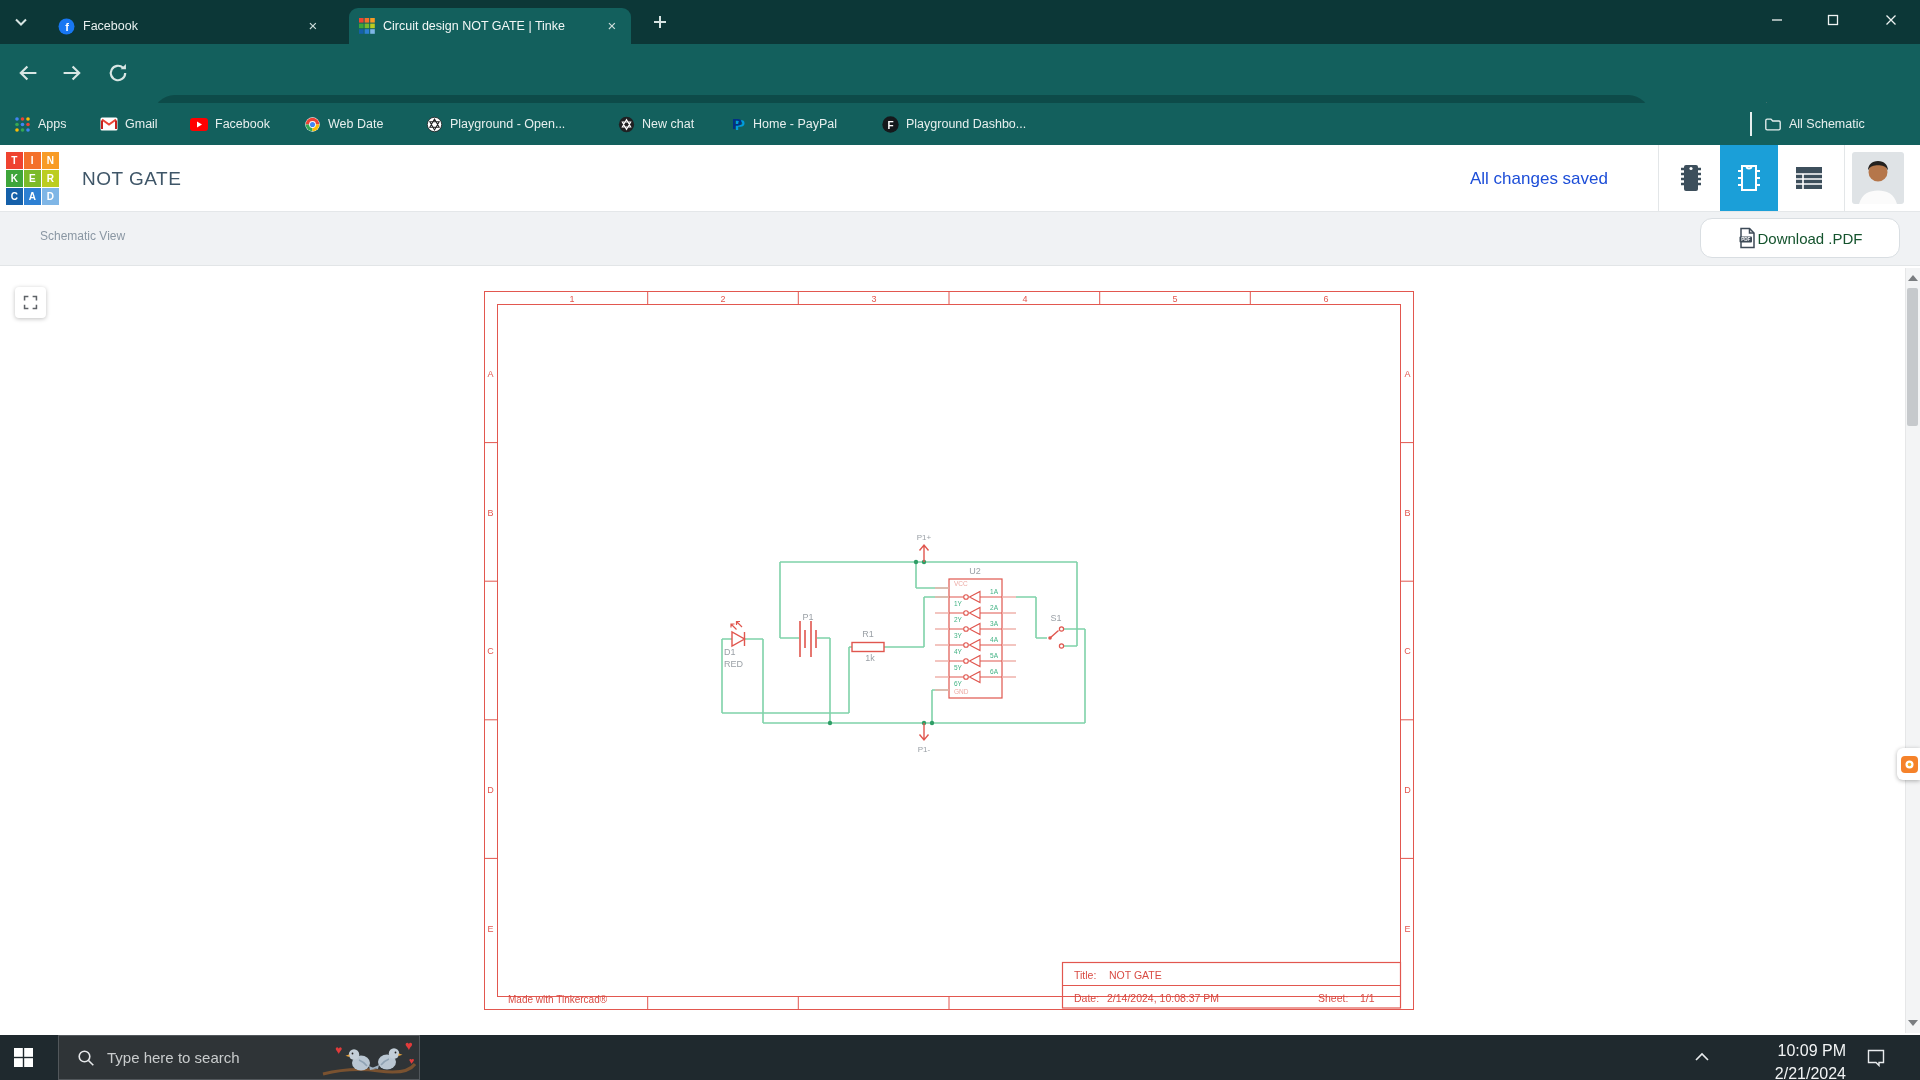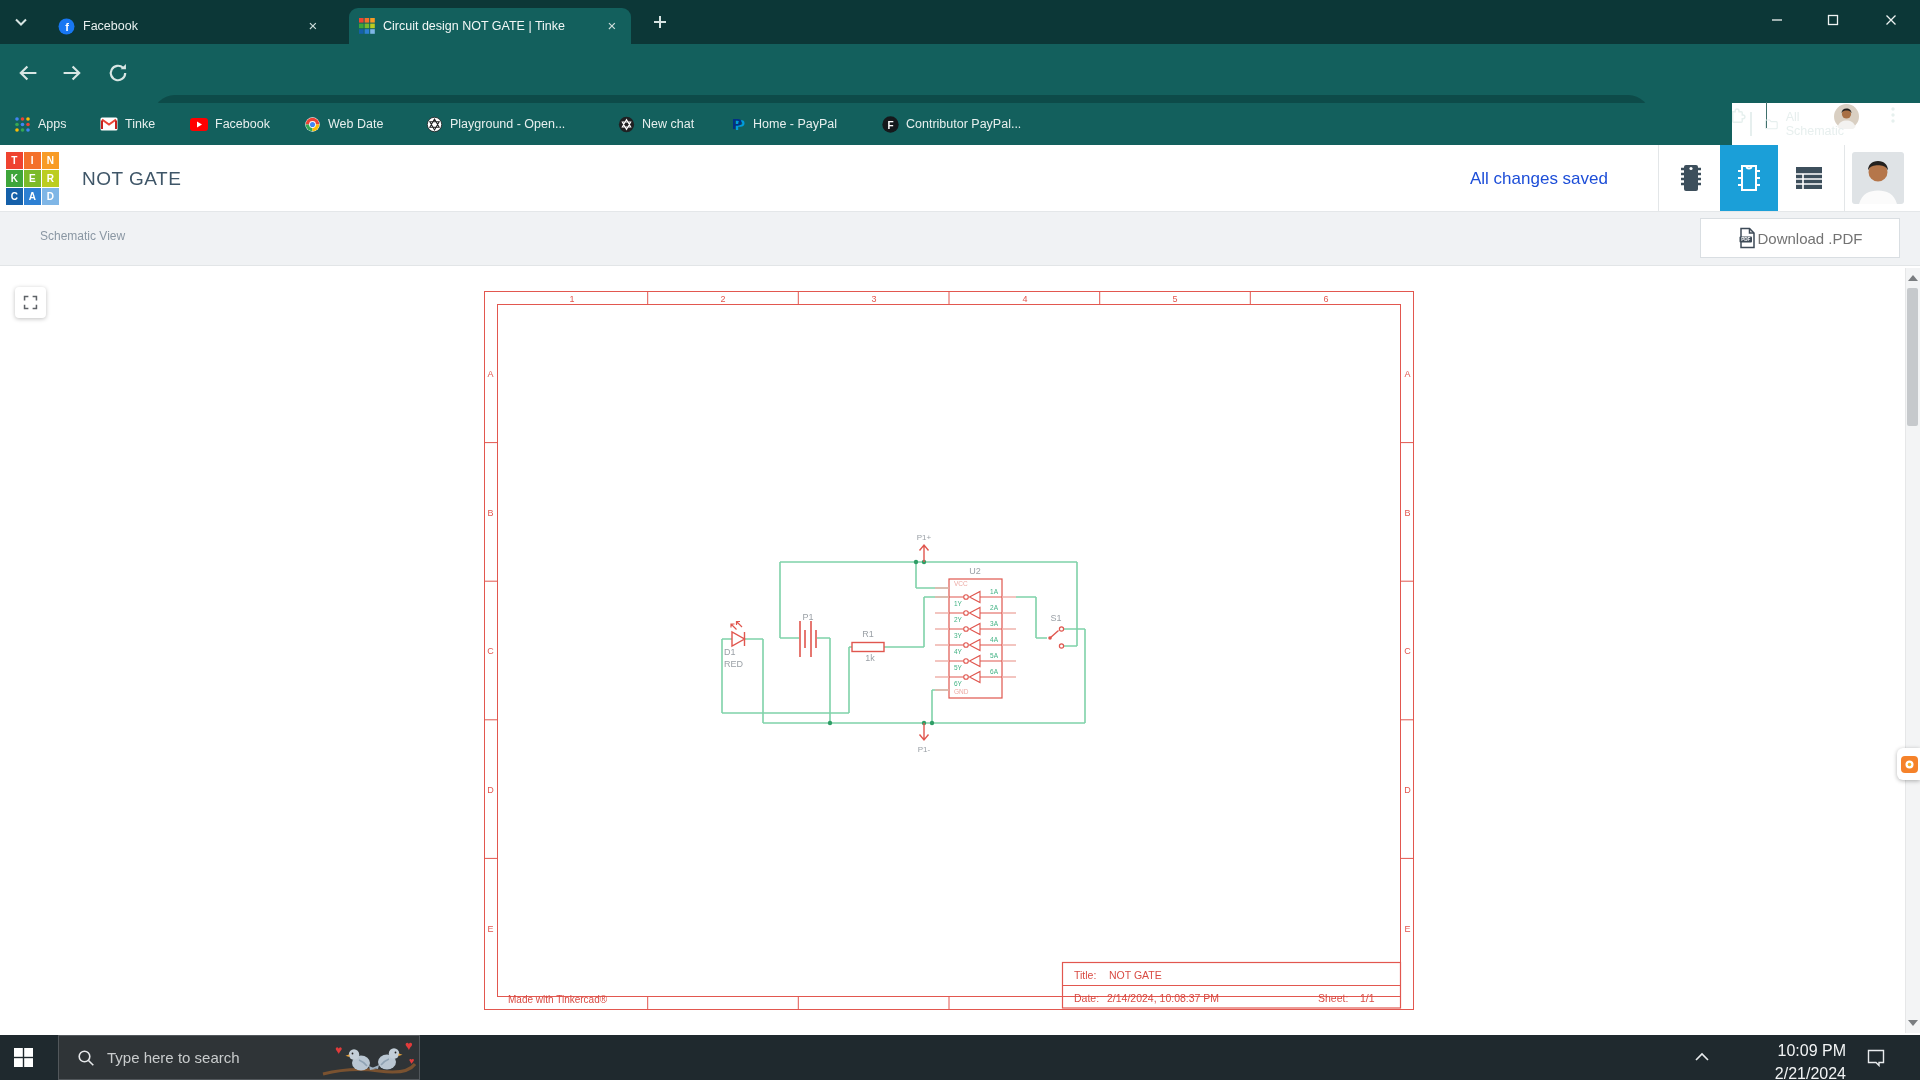--- a/index.html
+++ b/index.html
@@ -16,32 +16,32 @@
   .tab-inactive{left:48px;top:8px;width:284px;height:36px;border-radius:9px 9px 0 0;color:#e7efee;font-size:12.5px;padding:0 10px;gap:8px}
   .tab-active{left:349px;top:8px;width:282px;height:36px;background:#13605d;border-radius:9px 9px 0 0;color:#f2f7f6;font-size:12.5px;padding:0 10px;gap:8px}
   .tab-title{white-space:nowrap;overflow:hidden;flex:1}
   .tab-close{color:#cfdedc;font-size:15px;width:18px;height:18px;line-height:17px;text-align:center;border-radius:50%}
   .winbtn{top:0;width:46px;height:40px;display:flex;align-items:center;justify-content:center;color:#eef;font-size:15px}
   #toolbar{left:0;top:44px;width:1920px;height:59px;background:#13605d}
   .navic{top:17px}
   #urlpill{left:153px;top:51px;width:1497px;height:43px;background:#0d4b49;border-radius:22px;color:#e9f2f1}
   #urltext{left:196px;top:63px;width:1290px;font-size:14.5px;white-space:nowrap;overflow:hidden;color:#e9f2f1}
   #urltext .dim{color:#8fb5b1}
-  #bmbar{left:0;top:103px;width:1732px;height:42px;background:#13605d}
+  #bmbar{left:0;top:103px;width:1920px;height:42px;background:#13605d}
   .bm{top:0;height:42px;gap:7px;color:#e7efee;font-size:12.5px;cursor:default}
   
   #apphdr{left:0;top:145px;width:1920px;height:67px;background:#fff;border-bottom:1px solid #e4e7e9}
   #logo{left:6px;top:7px;width:53px;height:53px;display:grid;grid-template-columns:repeat(3,16.5px);grid-template-rows:repeat(3,16.5px);gap:1.5px}
   #logo span{color:#fff;font-weight:bold;font-size:10px;display:flex;align-items:center;justify-content:center}
   .hdr-div{top:0;width:1px;height:66px;background:#e3e6e8}
   .viewbtn{top:0;width:58px;height:66px;display:flex;align-items:center;justify-content:center}
   .viewbtn.active{background:#1b9fd8}
   
   #subbar{left:0;top:212px;width:1920px;height:54px;background:#f0f2f4;border-bottom:1px solid #e2e5e7}
-  #dlbtn{left:1700px;top:6px;width:200px;height:40px;background:#fff;border:1px solid #d9dee2;border-radius:0;display:flex;align-items:center;justify-content:center;color:#737373;font-size:15px}
+  #dlbtn{left:1700px;top:6px;width:200px;height:40px;background:#fff;border:1px solid #d9dee2;border-radius:12px;display:flex;align-items:center;justify-content:center;color:#14532d;font-size:15px}
   
   #canvas{left:0;top:266px;width:1920px;height:769px;background:#fff}
   #fitbtn{left:15px;top:21px;width:31px;height:31px;background:#fff;border-radius:4px;box-shadow:0 1px 4px rgba(0,0,0,.25);display:flex;align-items:center;justify-content:center}
   #sheet{left:484px;top:25px}
   #sheet text{font-family:"Liberation Sans","DejaVu Sans",sans-serif}
   .ft{fill:#e2574f;font-size:9px}
   .gl{fill:#9aa0a6;font-size:9px}
   .sm{fill:#9aa0a6;font-size:8px}
   .pg{fill:#41b283;font-size:6.5px}
   .pr{fill:#eca9a3;font-size:6.5px}
@@ -203,21 +203,21 @@
           <circle cx="14" cy="14" r="1.8" fill="#4285f4"></circle>
       </svg>
       <span>Apps</span>
     </div>
     <div class="abs flex bm" style="left:100px">
       <svg width="18" height="14" viewBox="0 0 18 14">
           <rect x="0.5" y="0.5" width="17" height="13" rx="1.5" fill="#fff"></rect>
           <path d="M2 2.5l7 5 7-5" stroke="#ea4335" stroke-width="2" fill="none"></path>
           <path d="M2 12V3.5M16 12V3.5" stroke="#c5221f" stroke-width="2"></path>
         </svg>
-      <span>Tinke</span>
+      <span>Gmail</span>
     </div>
     <div class="abs flex bm" style="left:190px">
       <svg width="18" height="13" viewBox="0 0 18 13">
           <rect x="0" y="0" width="18" height="13" rx="3" fill="#f00"></rect>
           <path d="M7 3.5l5 3-5 3Z" fill="#fff"></path>
         </svg>
       <span>Facebook</span>
     </div>
     <div class="abs flex bm" style="left:304px">
       <svg width="17" height="17" viewBox="0 0 20 20">
@@ -249,21 +249,21 @@
           <text x="5" y="14" font-size="15" font-weight="bold" fill="#009cde" font-family="Liberation Sans">P</text>
           <text x="2" y="13" font-size="15" font-weight="bold" fill="#003087" font-family="Liberation Sans">P</text>
         </svg>
       <span>Home - PayPal</span>
     </div>
     <div class="abs flex bm" style="left:882px">
       <svg width="17" height="17" viewBox="0 0 17 17">
           <circle cx="8.5" cy="8.5" r="8.2" fill="#15191c"></circle>
           <text x="8.5" y="12.5" text-anchor="middle" font-size="10" font-weight="bold" fill="#fff" font-family="Liberation Sans">F</text>
         </svg>
-      <span>Contributor PayPal...</span>
+      <span>Playground Dashbo...</span>
     </div>
     <div class="abs" style="left:1750px;top:9px;width:1.5px;height:24px;background:#e6efee"></div>
     <div class="abs flex bm" style="left:1764px">
       <svg width="18" height="16" viewBox="0 0 20 17">
           <path d="M2 4.5A1.5 1.5 0 0 1 3.5 3h4.2l2 2.2h7A1.5 1.5 0 0 1 18 6.7v7A1.5 1.5 0 0 1 16.5 15h-13A1.5 1.5 0 0 1 2 13.5Z" fill="none" stroke="#e6efee" stroke-width="1.5"></path>
         </svg>
       <span>All Schematic</span>
     </div>
   </div>
 

